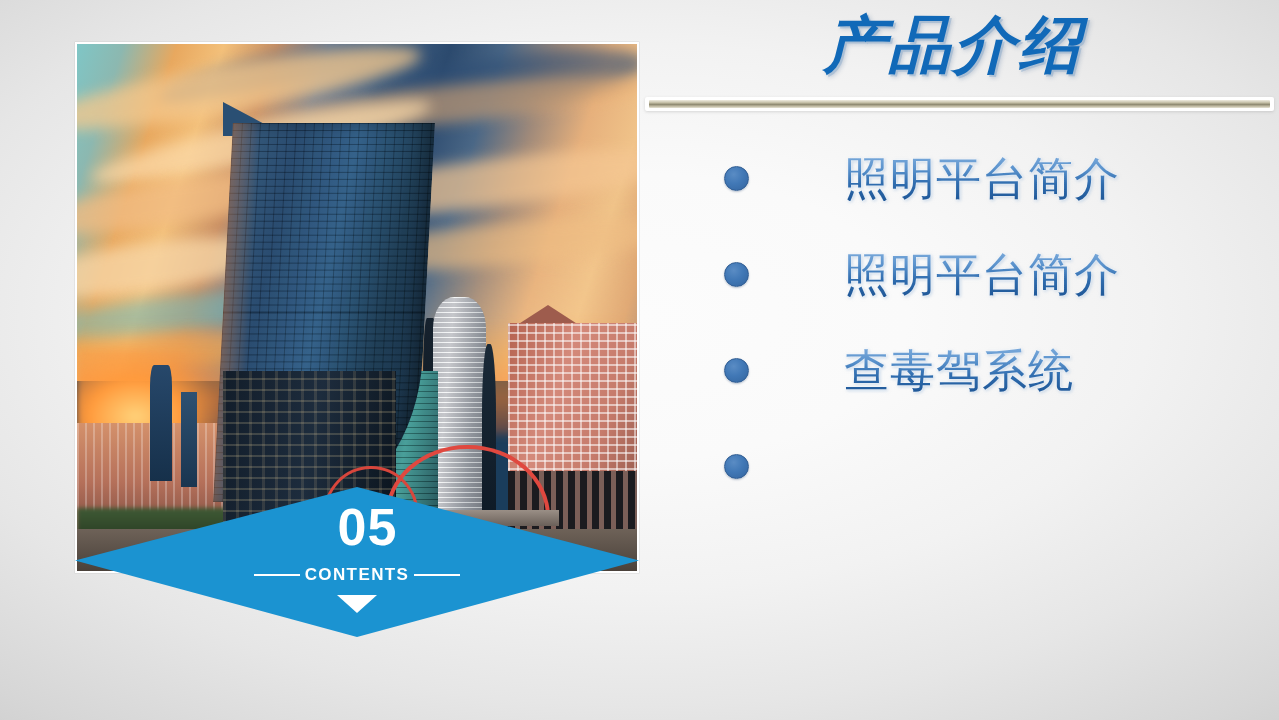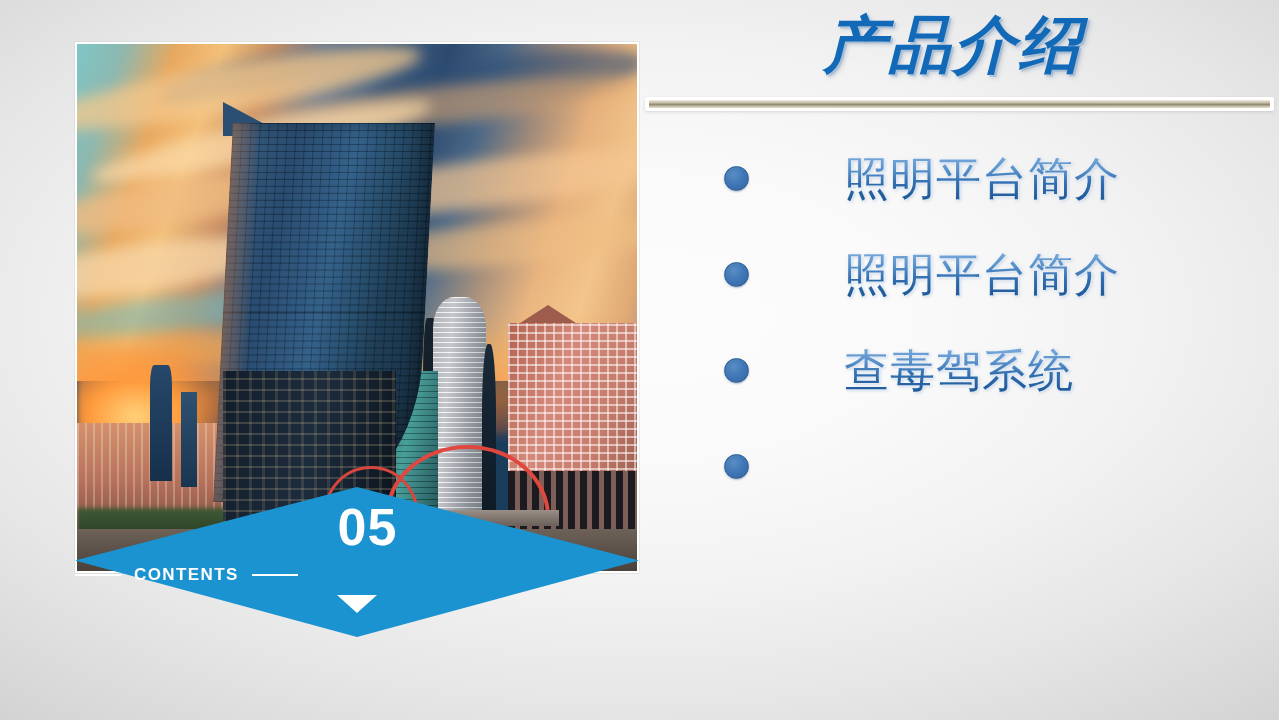--- a/index.html
+++ b/index.html
@@ -280,21 +280,22 @@
     letter-spacing: 1px;
     line-height: 1;
     padding-left: 21px;
   }
   #contents-label-row {
     position: absolute;
     left: 0; right: 0;
     top: 78px;
     display: flex;
     align-items: center;
-    gap: 13px;
+    justify-content: center;
+    gap: 5px;
   }
   .cline {
     display: block;
     width: 46px;
     height: 2px;
     background: #ffffff;
   }
   #contents-label {
     color: #ffffff;
     font-size: 17px;

